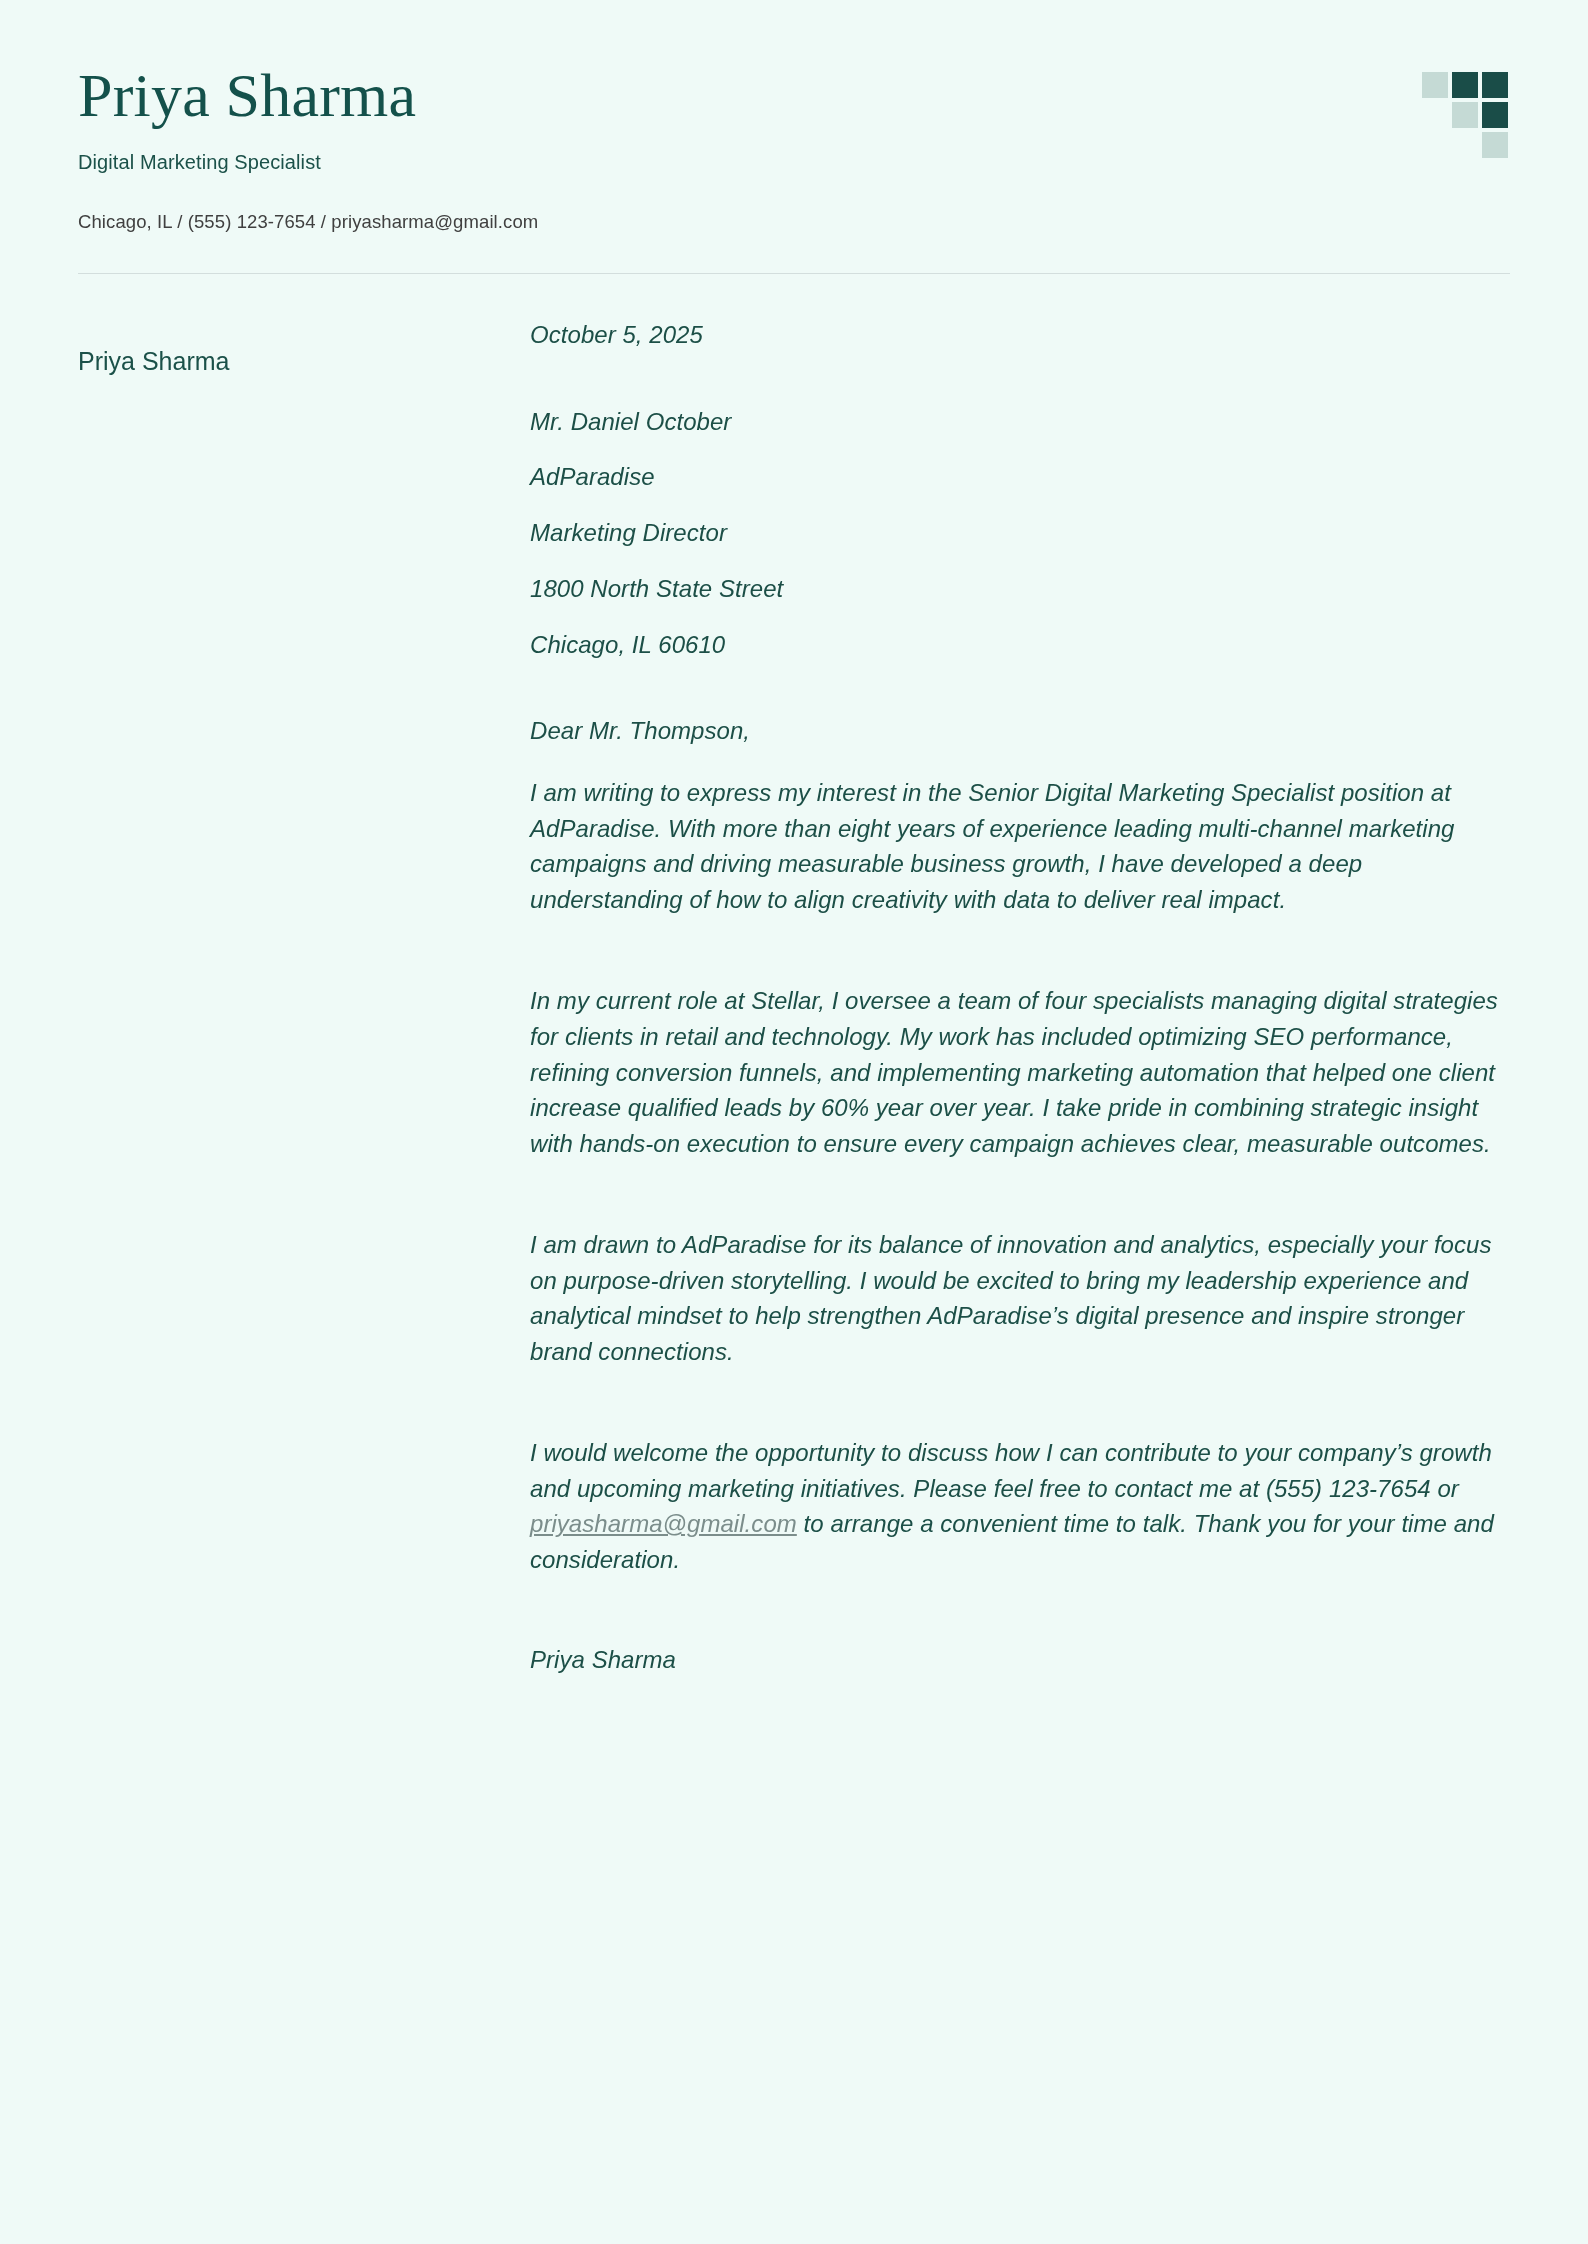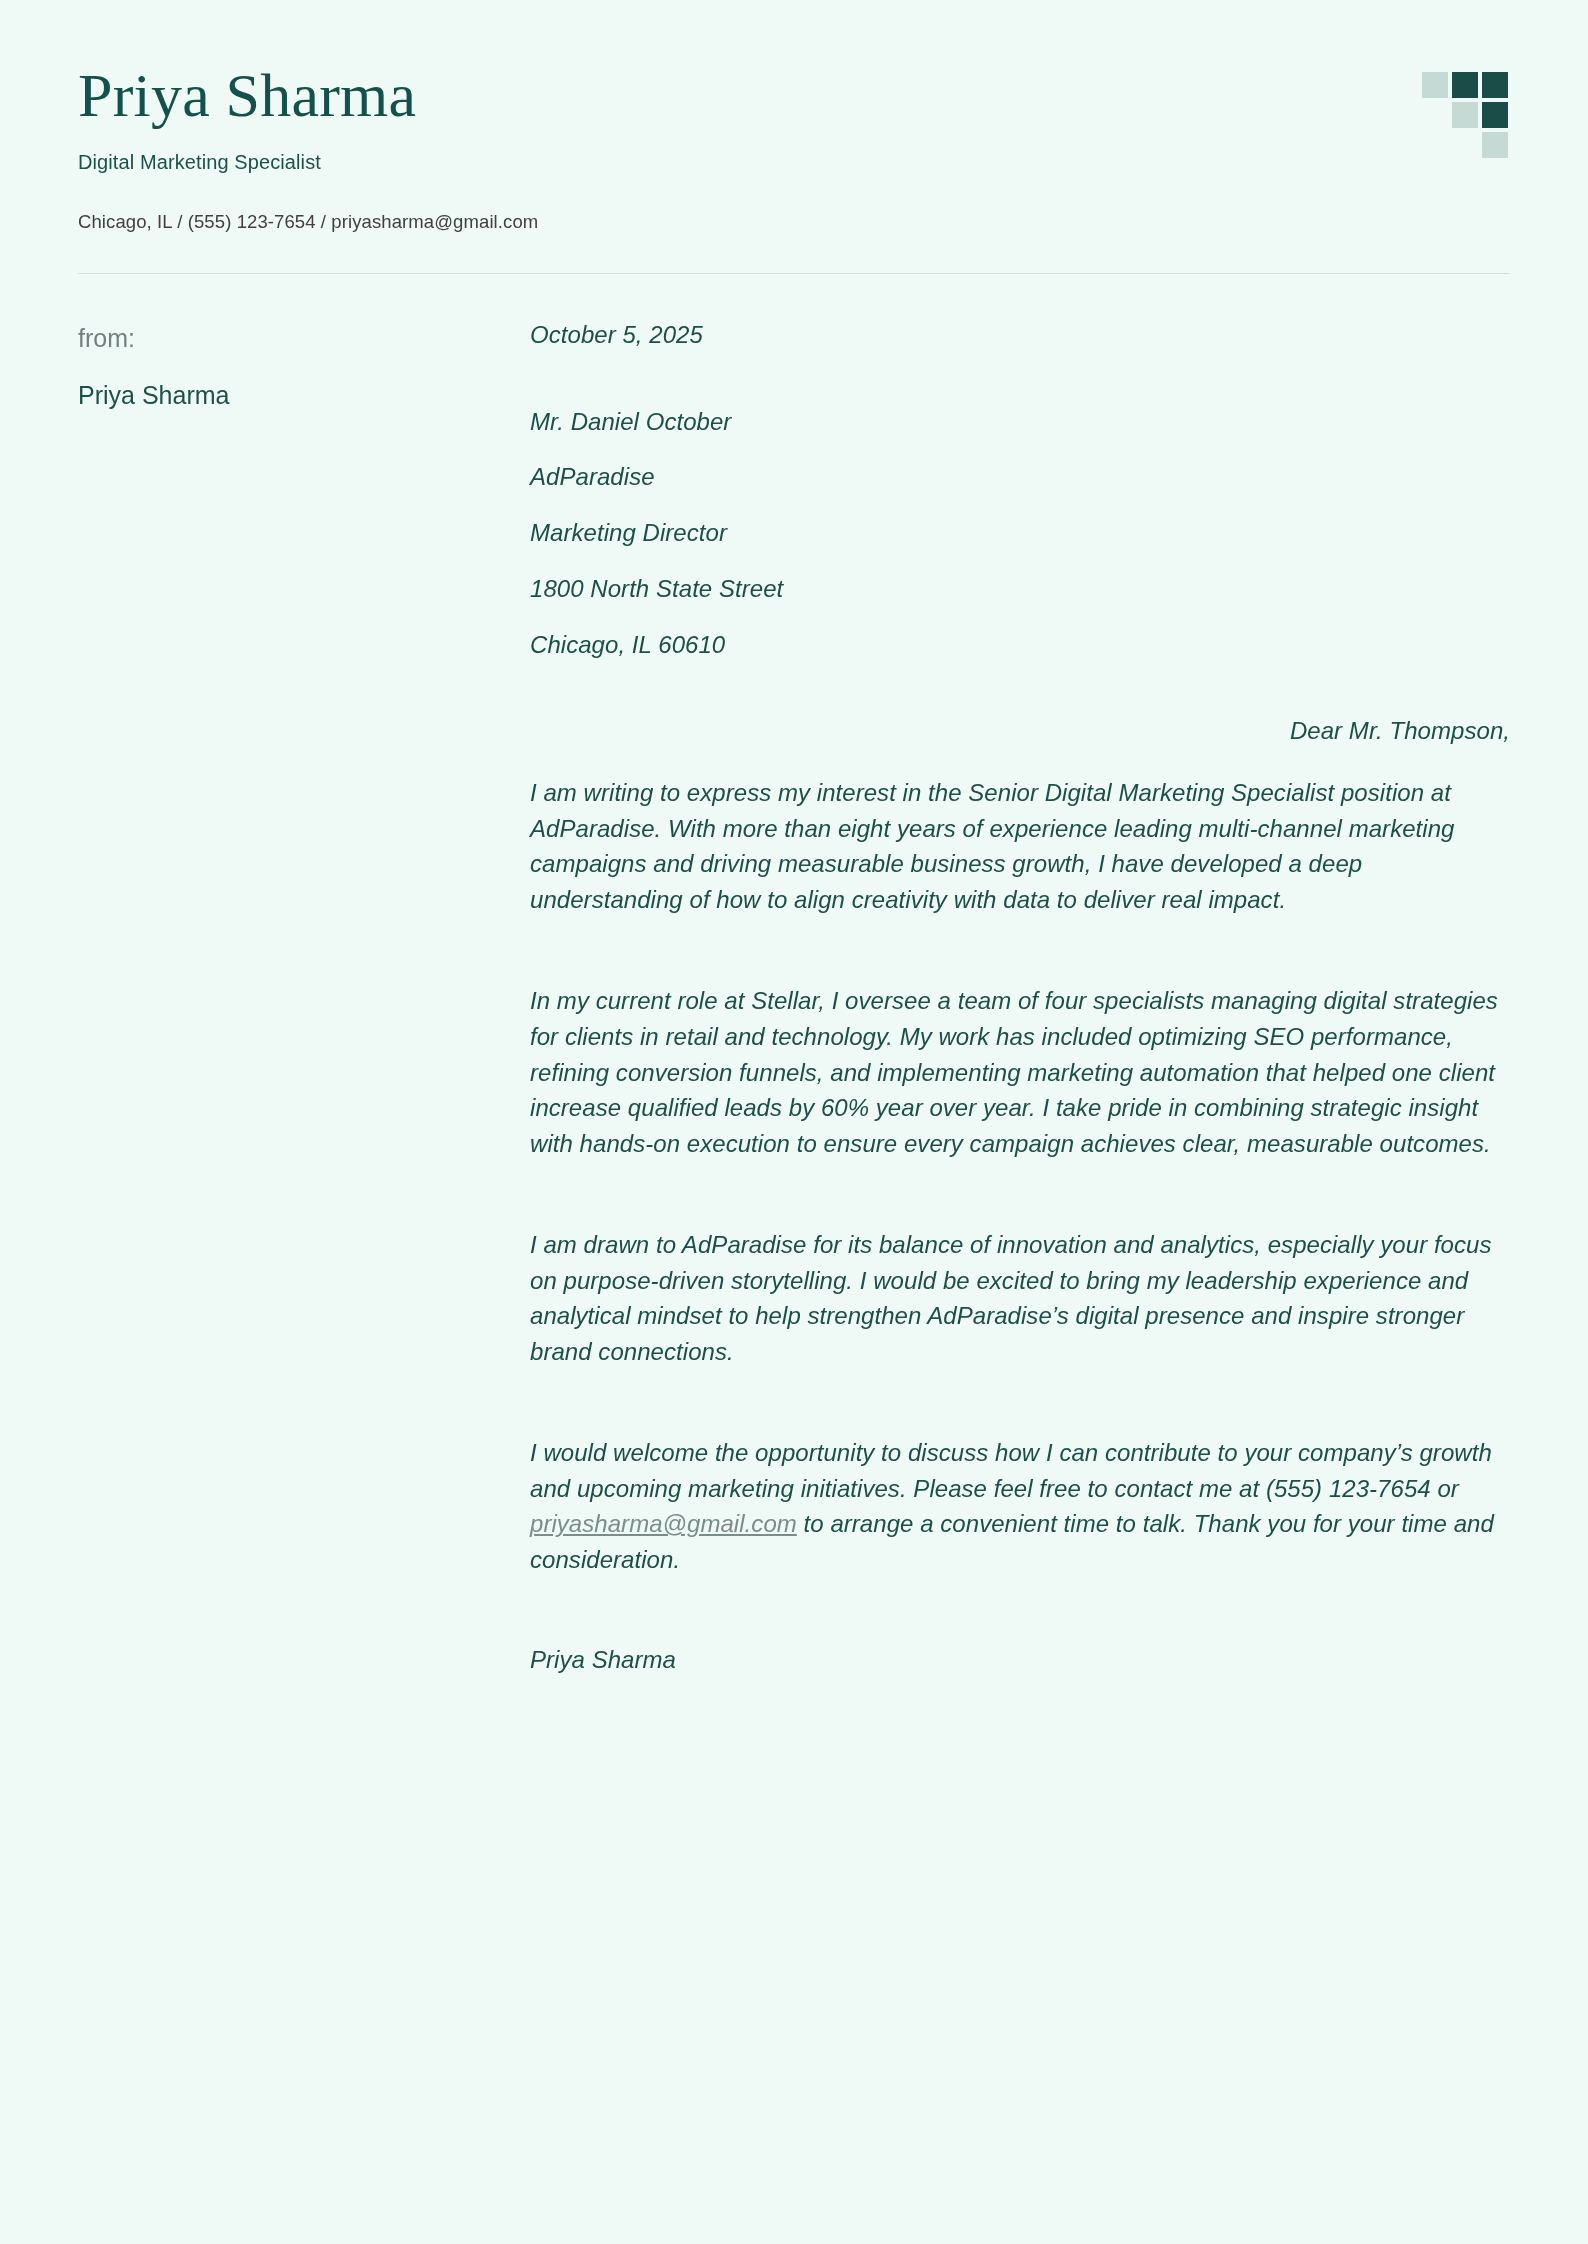--- a/index.html
+++ b/index.html
@@ -130,21 +130,21 @@
     line-height: 1.45;
     letter-spacing: 0.05px;
   }
 
   .letter-date { margin-bottom: 8px; font-style: italic; }
 
   .addr-block { margin-top: 52px; }
   .addr-line { margin-bottom: 21px; }
   .addr-line:last-child { margin-bottom: 0; }
 
-  .salutation { margin-top: 51px; text-align: right; }
+  .salutation { margin-top: 51px; }
 
   .para {
     margin-top: 27px;
     line-height: 1.48;
   }
   .para.spaced { margin-top: 66px; }
 
   .email-link {
     color: #7b8d8b;
     text-decoration: underline;
@@ -176,21 +176,20 @@
       <span class="sq r1c2" style="background: rgb(26, 77, 72);"></span>
       <span class="sq r2c2" style="background: rgb(197, 218, 213);"></span>
     </div>
   </div>
 
   <div class="divider" style="background: rgb(211, 222, 221);"></div>
 
   <div class="letter">
 
     <div class="col-left">
-      <div class="from-label">from:</div>
       <div class="from-name">Priya Sharma</div>
     </div>
 
     <div class="col-right">
 
       <div class="letter-date">October 5, 2025</div>
 
       <div class="addr-block">
         <div class="addr-line">Mr. Daniel October</div>
         <div class="addr-line">AdParadise</div>

